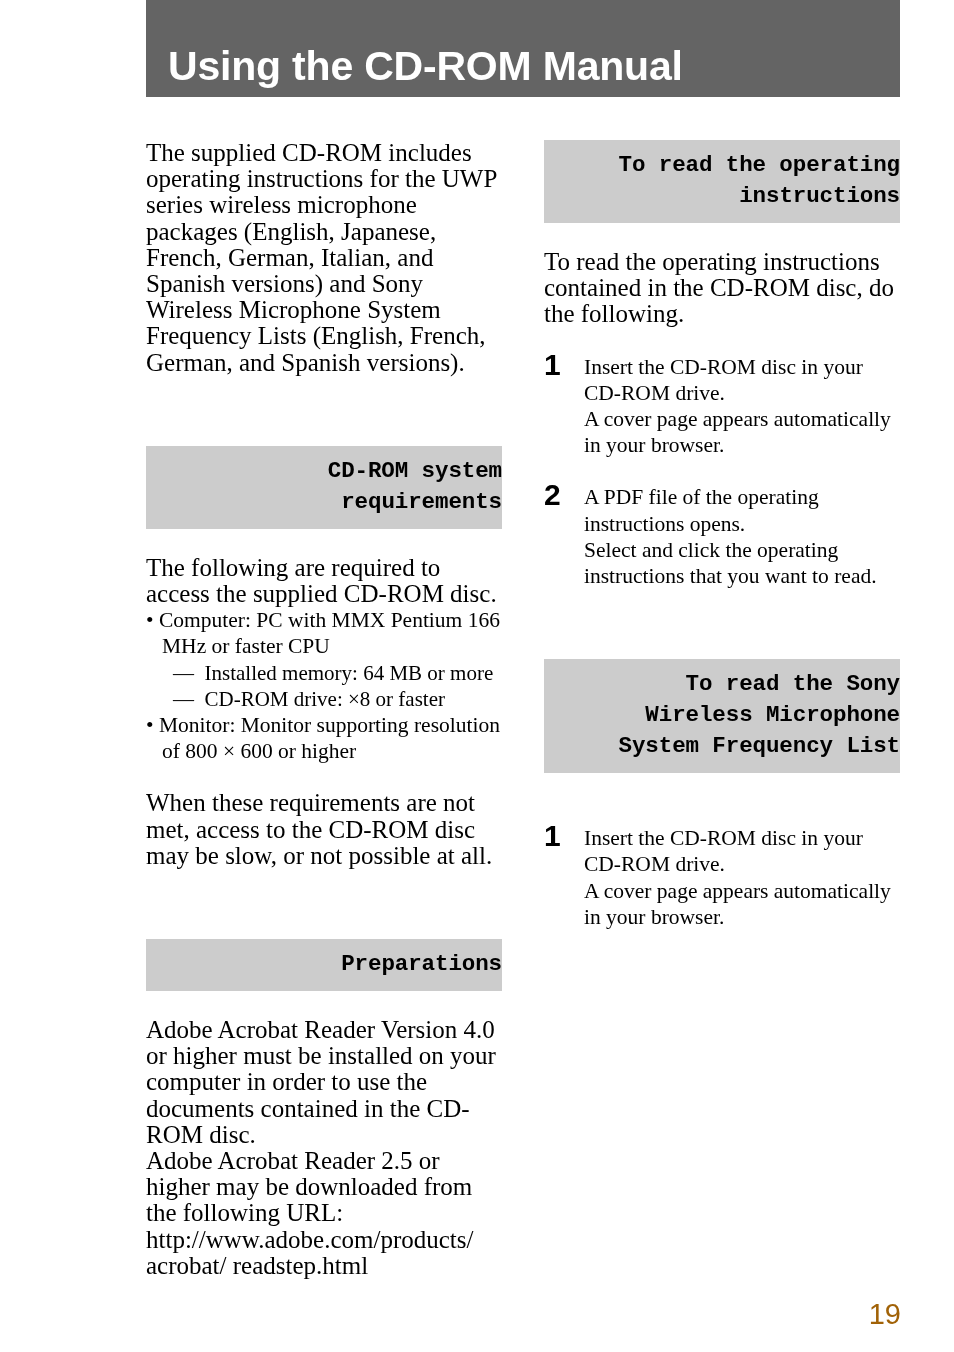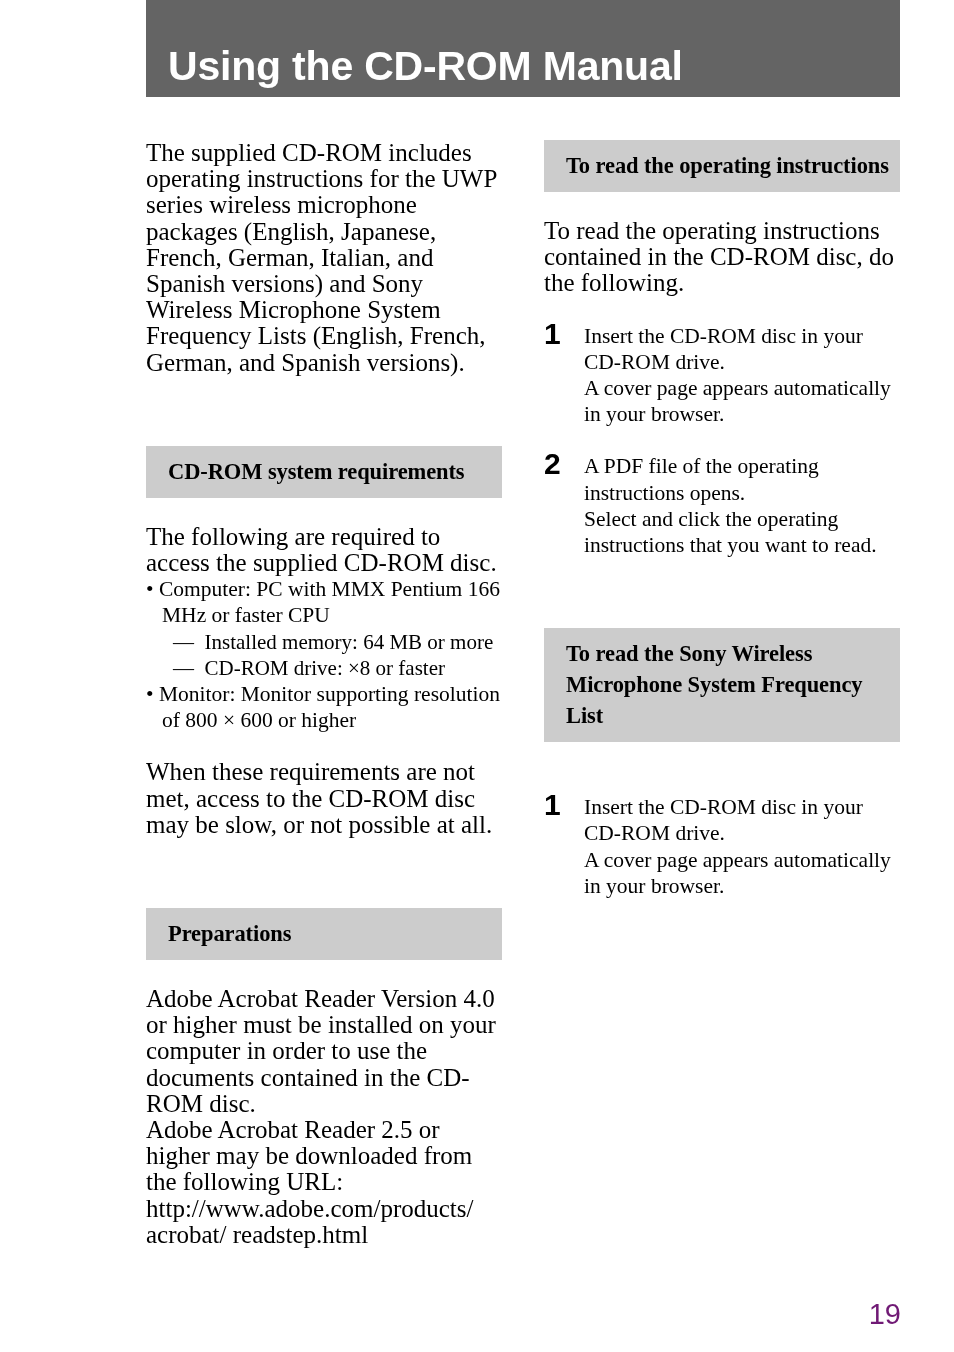--- a/index.html
+++ b/index.html
@@ -56,27 +56,28 @@
   .col-right { left: 497px; }
 
   
   .sec-band {
     background: #cccccc;
     box-sizing: border-box;
     padding: 10px 0 11px 22px;
     margin: 0;
   }
   .sec-band-title {
-    font-family: Liberation Serif, serif;
+    font-family: Liberation Mono, monospace;
     font-weight: bold;
     font-size: 22.5px;
     line-height: 31px;
     color: #000000;
     letter-spacing: -0.1px;
     margin: 0;
+    text-align: right;
   }
 
   
   .para {
     font-family: "Liberation Serif", serif;
     font-size: 25px;
     line-height: 26.2px;
     margin: 0;
     color: #000000;
   }
@@ -125,21 +126,21 @@
   }
 
   
   .page-number {
     position: absolute;
     right: 100px;
     bottom: 22px;
     font-family: "Liberation Sans", sans-serif;
     font-size: 29px;
     line-height: 32px;
-    color: #701a75;
+    color: #a16207;
   }
 </style>
 </head>
 <body>
 
 <div class="page">
 
   <div class="title-banner">
     <div class="title-banner-text">Using the CD-ROM Manual</div>
   </div>

